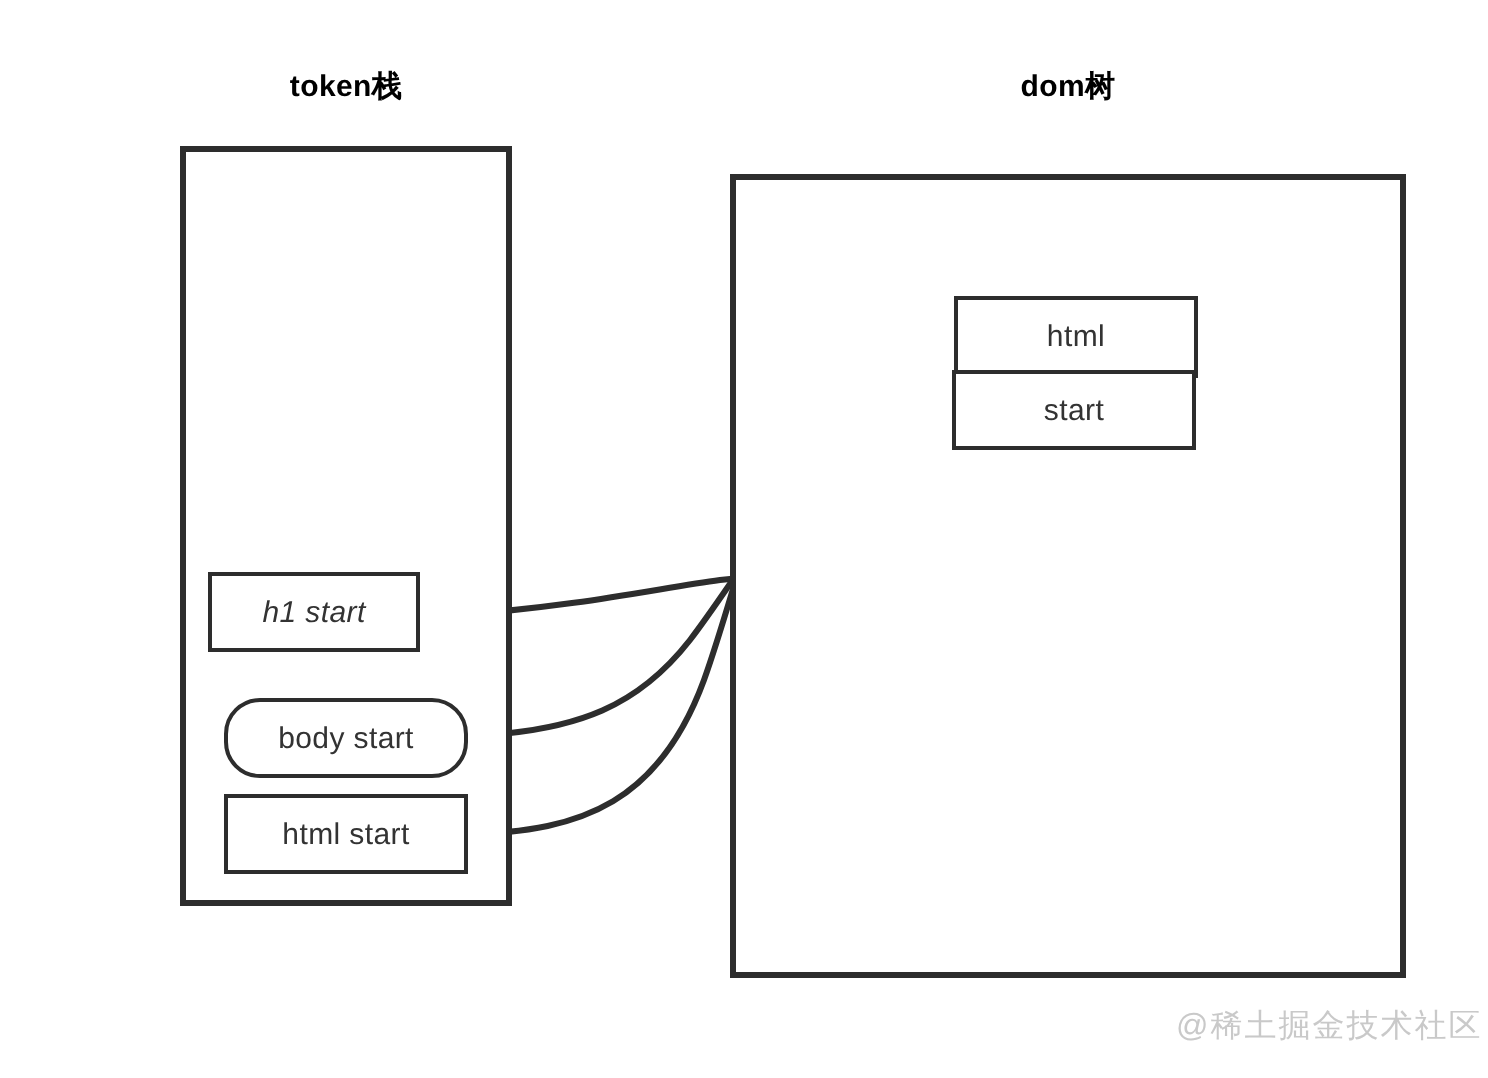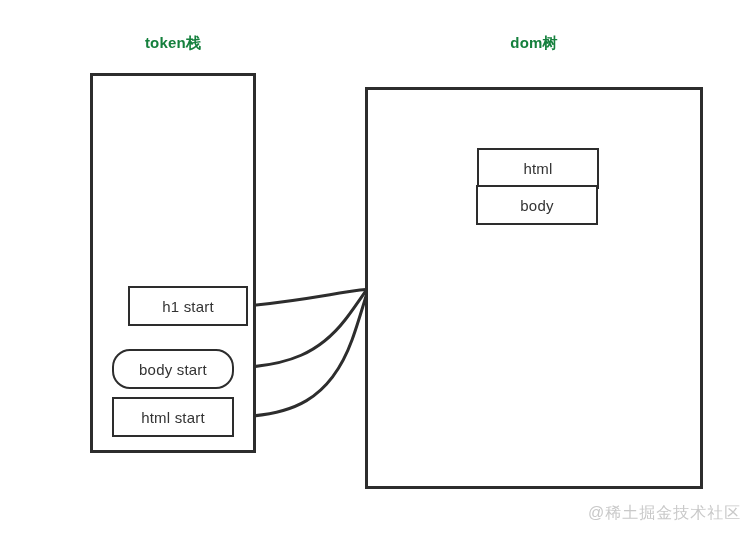--- a/index.html
+++ b/index.html
@@ -26,21 +26,21 @@
     left: 0;
     top: 0;
     width: 744px;
     height: 539px;
     pointer-events: none;
   }
   .panel-title {
     position: absolute;
     font-size: 15px;
     font-weight: bold;
-    color: #15803d;
+    color: #000000;
     letter-spacing: 0.2px;
     white-space: nowrap;
     text-align: center;
   }
   .container-box {
     position: absolute;
     border: 3px solid #2d2d2d;
     background: #ffffff;
     box-sizing: border-box;
   }
@@ -89,26 +89,26 @@
   </svg>
 
   <div class="panel-title" style="left:90px; top:34px; width:166px;">token栈</div>
 
   <div class="panel-title" style="left:365px; top:34px; width:338px;">dom树</div>
 
   <div class="container-box" style="left:90px; top:73px; width:166px; height:380px;"></div>
 
   <div class="container-box" style="left:365px; top:87px; width:338px; height:402px;"></div>
 
-  <div class="node-box" style="left:128px; top:286px; width:120px; height:40px;">h1 start</div>
+  <div class="node-box" style="left:104px; top:286px; width:106px; height:40px;font-style:italic;">h1 start</div>
 
   <div class="node-box" style="left:112px; top:349px; width:122px; height:40px;border-radius:18px;">body start</div>
 
   <div class="node-box" style="left:112px; top:397px; width:122px; height:40px;">html start</div>
 
   <div class="node-box" style="left:477px; top:115px; width:122px; height:41px;margin-top:33px;">html</div>
 
-  <div class="node-box" style="left:476px; top:185px; width:122px; height:40px;">body</div>
+  <div class="node-box" style="left:476px; top:185px; width:122px; height:40px;">start</div>
 
 
   <div class="watermark" style="left:588px; top:503px;">@稀土掘金技术社区</div>
 
 </div>
 
 </body></html>

